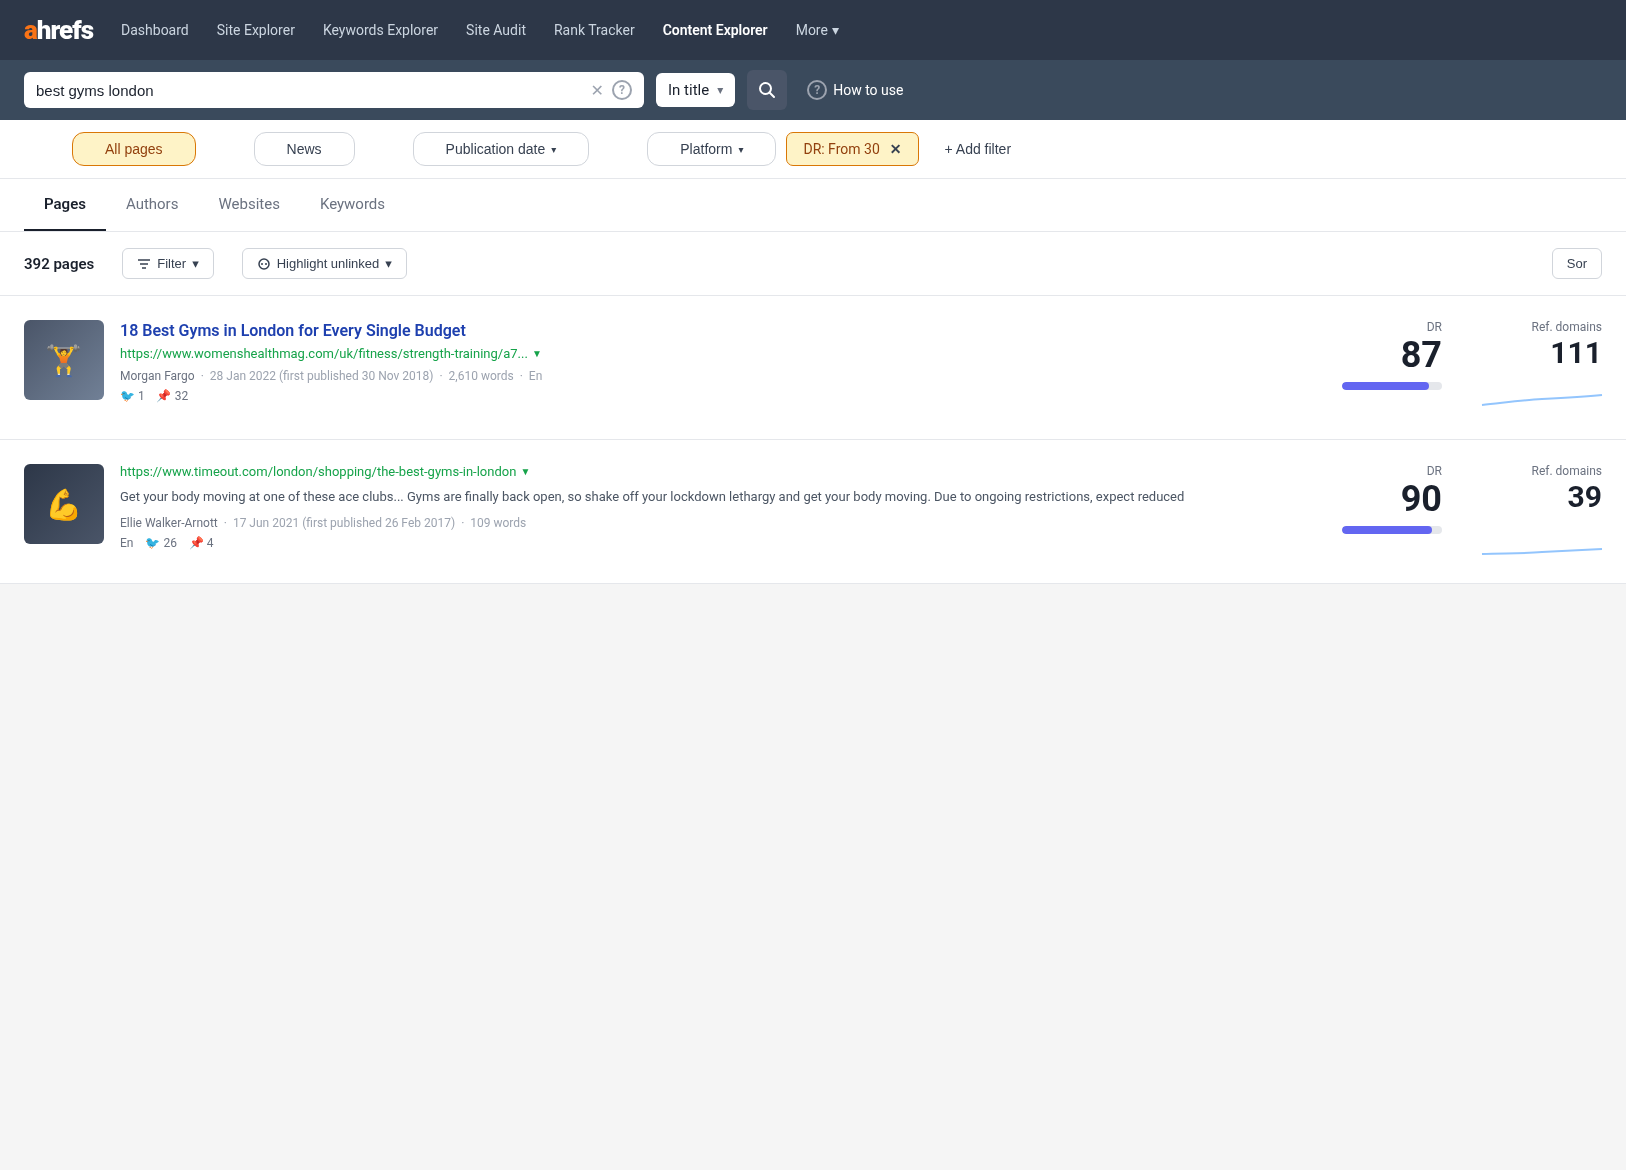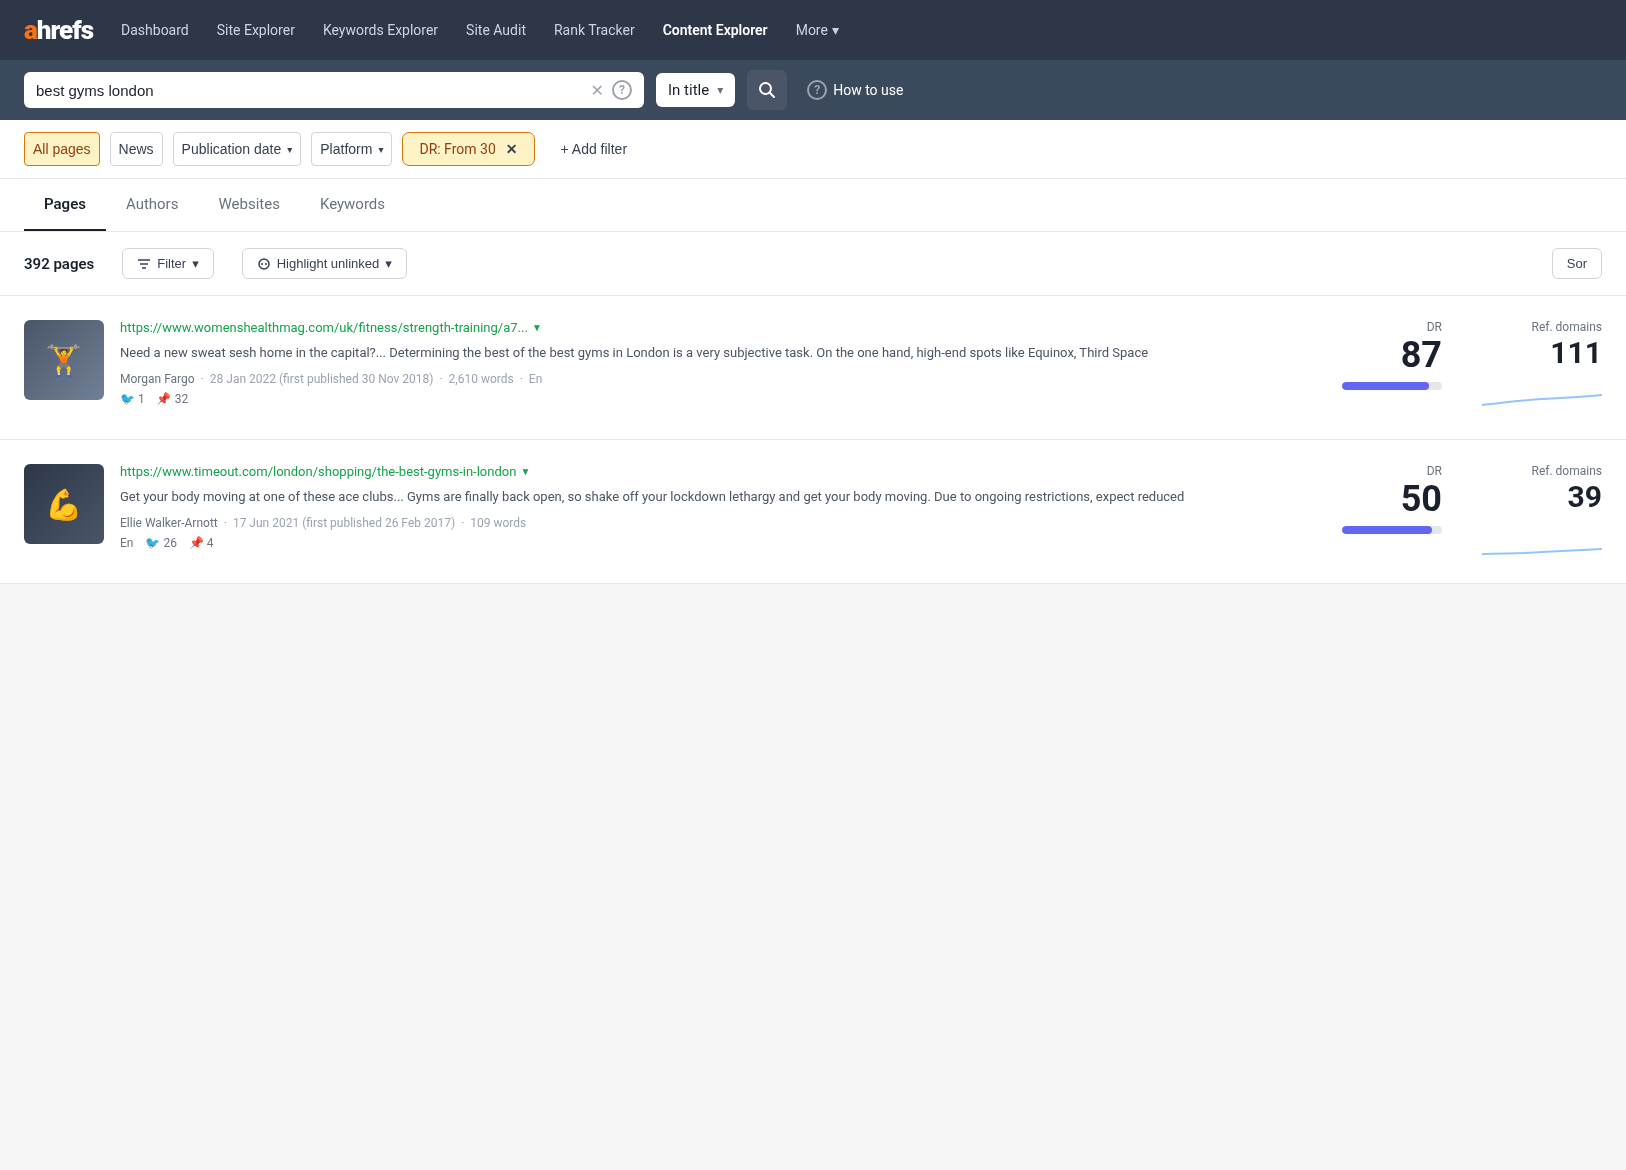--- a/index.html
+++ b/index.html
@@ -152,28 +152,29 @@
       display: flex;
       align-items: center;
       padding: 12px 24px;
       gap: 10px;
       border-bottom: 1px solid #e5e7eb;
     }
     .filter-btn {
       display: flex;
       align-items: center;
       gap: 6px;
-      padding: 8px 8px;
+      padding: 8px 32px;
       border: 1.5px solid #d1d5db;
-      border-radius: 4px;
+      border-radius: 12px;
       background: white;
       font-size: 14px;
       color: #374151;
       cursor: pointer;
       white-space: nowrap;
+      margin-left: 48px;
     }
     .filter-btn.active {
       background: #fef3c7;
       border-color: #d97706;
       color: #92400e;
       font-weight: 500;
     }
     .filter-btn .chevron { font-size: 10px; }
     .filter-dr {
       display: flex;
@@ -509,25 +510,25 @@
       <span>▾</span>
     </button>
     <button class="sort-btn">Sor</button>
   </div>
 
   <div class="result-item">
     <div class="result-thumbnail thumb-1">
       <div class="thumbnail-img">🏋️</div>
     </div>
     <div class="result-main">
+      <a class="result-title">18 Best Gyms in London for Every Single Budget</a>
       <div class="result-url">
         <span>https://www.womenshealthmag.com/uk/fitness/strength-training/a7...</span>
         <span class="url-arrow">▼</span>
       </div>
-      <div class="result-description">Need a new sweat sesh home in the capital?... Determining the best of the best gyms in London is a very subjective task. On the one hand, high-end spots like Equinox, Third Space</div>
       <div class="result-meta">
         <span class="author">Morgan Fargo</span>
         <span>·</span>
         <span>28 Jan 2022 (first published 30 Nov 2018)</span>
         <span>·</span>
         <span>2,610 words</span>
         <span>·</span>
         <span>En</span>
       </div>
       <div class="result-social">
@@ -586,21 +587,21 @@
         </div>
         <div class="social-item">
           <span class="pinterest-icon">📌</span>
           <span>4</span>
         </div>
       </div>
     </div>
     <div class="result-stats">
       <div class="stat-block">
         <span class="stat-label">DR</span>
-        <span class="stat-value">50</span>
+        <span class="stat-value">90</span>
         <div class="dr-bar-wrapper">
           <div class="dr-bar" style="width: 90%"></div>
         </div>
       </div>
       <div class="stat-block">
         <span class="stat-label">Ref. domains</span>
         <span class="stat-value" style="font-size: 30px;">39</span>
         <svg class="sparkline ref-chart" viewBox="0 0 120 40">
           <path d="M0,35 C20,34 40,35 60,33 C80,32 100,31 120,30" fill="none" stroke="#93c5fd" stroke-width="2"></path>
         </svg>

